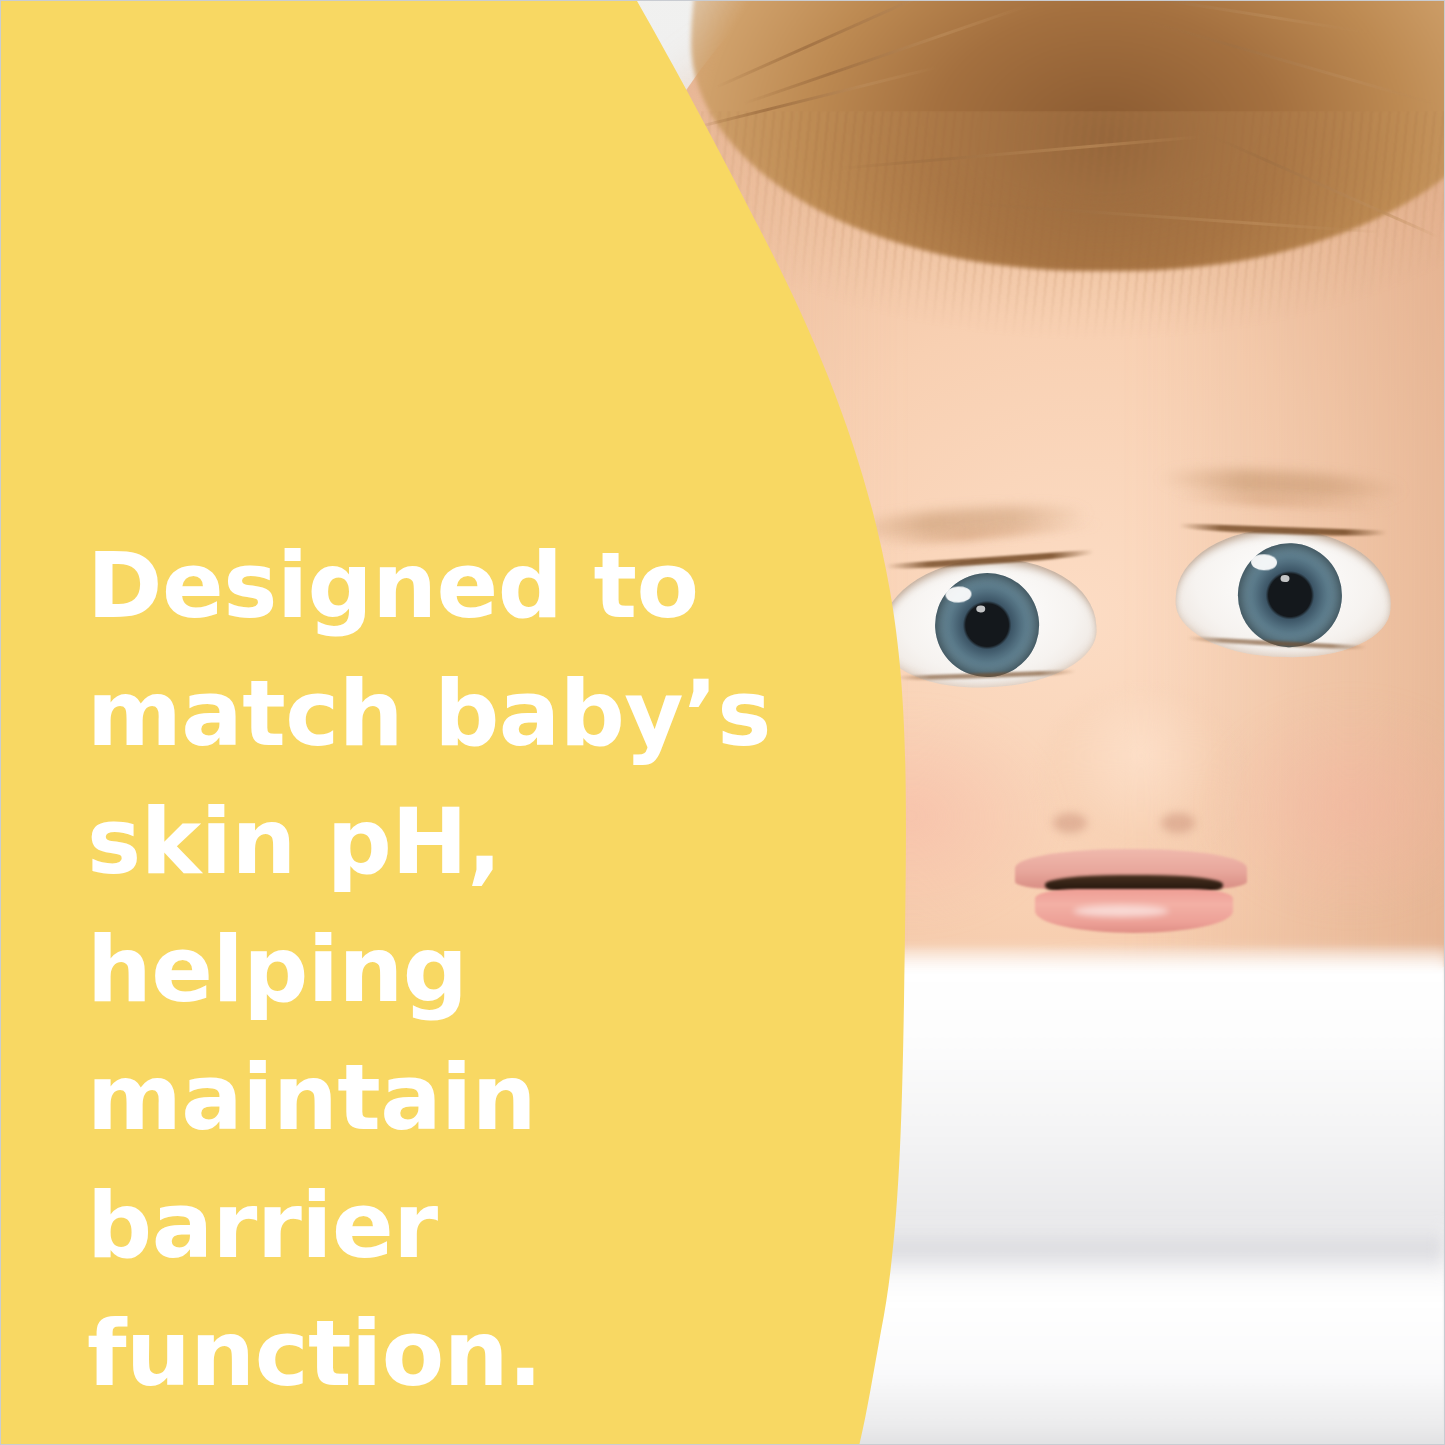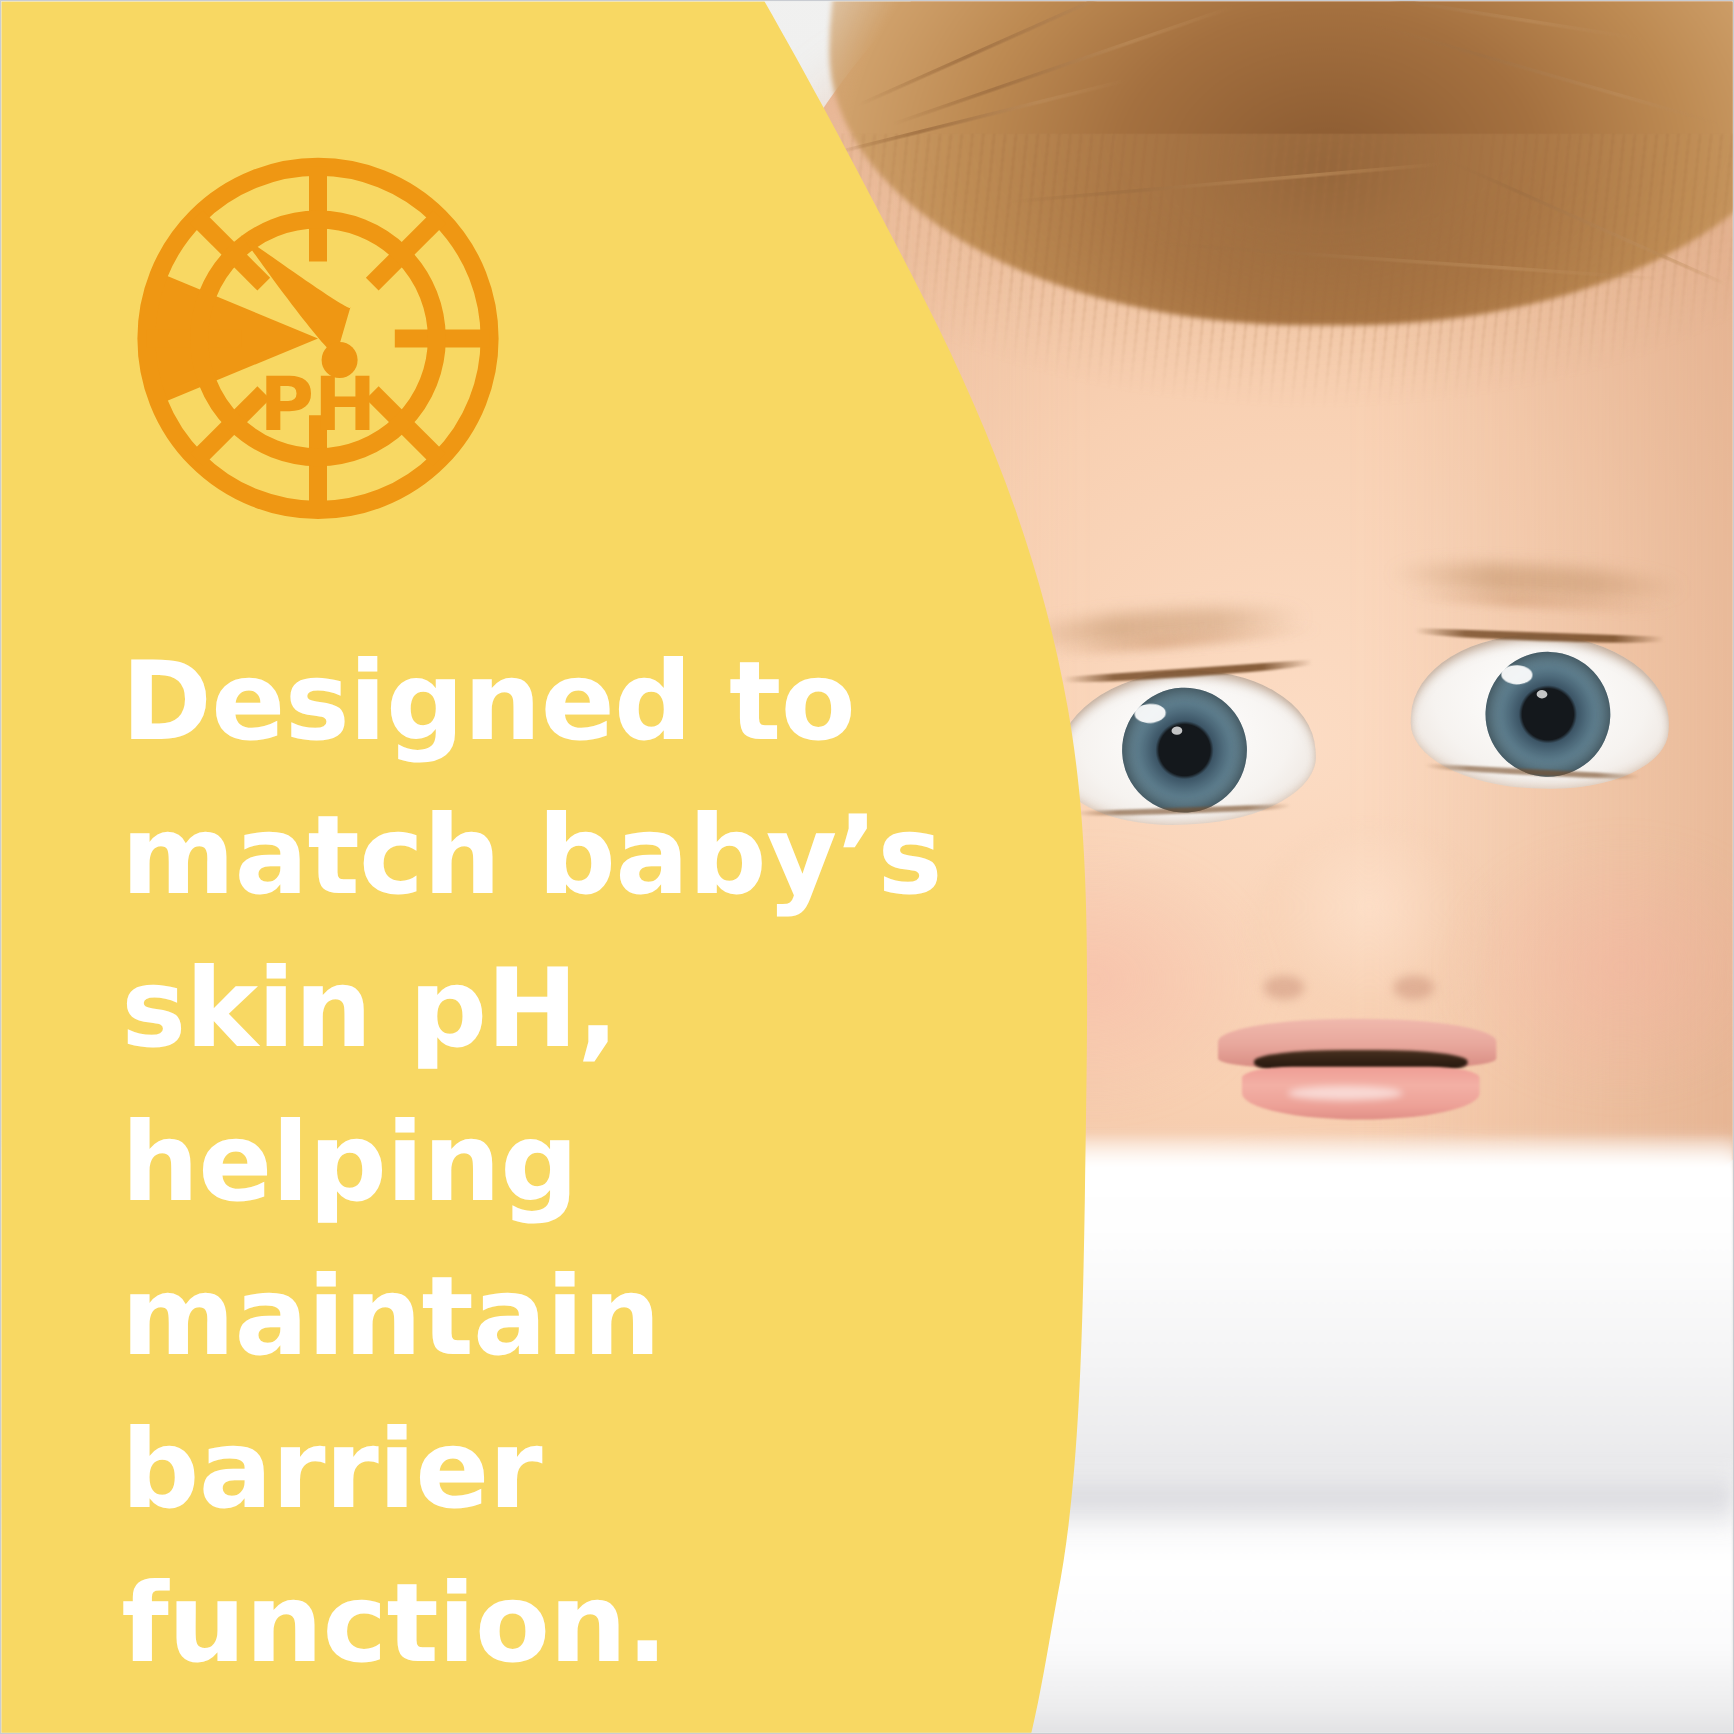--- a/index.html
+++ b/index.html
@@ -324,21 +324,21 @@
     position: absolute;
     left: 108px;
     top: 125px;
     width: 312px;
     height: 312px;
   }
 
   
   #headline {
     position: absolute;
-    left: 100px;
+    left: 86px;
     top: 521px;
     width: 790px;
     color: #ffffff;
     font-family: "DejaVu Sans", "Liberation Sans", sans-serif;
     font-size: 91px;
     line-height: 128px;
     font-weight: 700;
     letter-spacing: -0.5px;
     white-space: pre-line;
   }
@@ -409,48 +409,20 @@
       <path d="M0,0 L636,0
                C676,70 720,152 770,250
                C825,358 868,470 889,590
                C908,700 906,800 903,1000
                C901,1120 898,1240 880,1330
                C872,1374 866,1412 858,1445
                L0,1445 Z" fill="#f8d863"></path>
     </svg>
   </div>
 
-  <div id="ph-icon">
-    <svg viewBox="0 0 312 312" width="312" height="312" xmlns="http://www.w3.org/2000/svg">
-      <g>
-
-        <path d="M156,156 L54.5,54.5 A143.5,143.5 0 0 0 12.5,156 Z" transform="rotate(-22.5 156 156)" fill="#ef9713"></path>
-
-        <circle cx="156" cy="156" r="143" fill="none" stroke="#ef9713" stroke-width="15"></circle>
-
-        <g stroke="#ef9713" stroke-width="15" stroke-linecap="butt">
-          <line x1="156" y1="13" x2="156" y2="92"></line>
-          <line x1="156" y1="220" x2="156" y2="299"></line>
-          <line x1="13" y1="156" x2="92" y2="156"></line>
-          <line x1="220" y1="156" x2="299" y2="156"></line>
-          <line x1="54.9" y1="54.9" x2="110.8" y2="110.8"></line>
-          <line x1="201.2" y1="201.2" x2="257.1" y2="257.1"></line>
-          <line x1="257.1" y1="54.9" x2="201.2" y2="110.8"></line>
-          <line x1="110.8" y1="201.2" x2="54.9" y2="257.1"></line>
-        </g>
-
-        <circle cx="156" cy="156" r="99" fill="none" stroke="#ef9713" stroke-width="15"></circle>
-
-        <path d="M171,171 C171,171 160,164 110,95 C95,74 92,70 92,70 C92,70 100,76 122,91 C190,139 183,130 183,130 Z" fill="#ef9713"></path>
-        <circle cx="174" cy="174" r="15" fill="#ef9713"></circle>
-
-        <text x="156" y="232" text-anchor="middle" font-family="DejaVu Sans, Liberation Sans, sans-serif" font-size="62" font-weight="700" fill="#ef9713">PH</text>
-      </g>
-    </svg>
-  </div>
 
   <div id="headline">Designed to
 match baby’s
 skin pH, helping
 maintain barrier
 function.</div>
 
 </div>
 
 </body></html>

